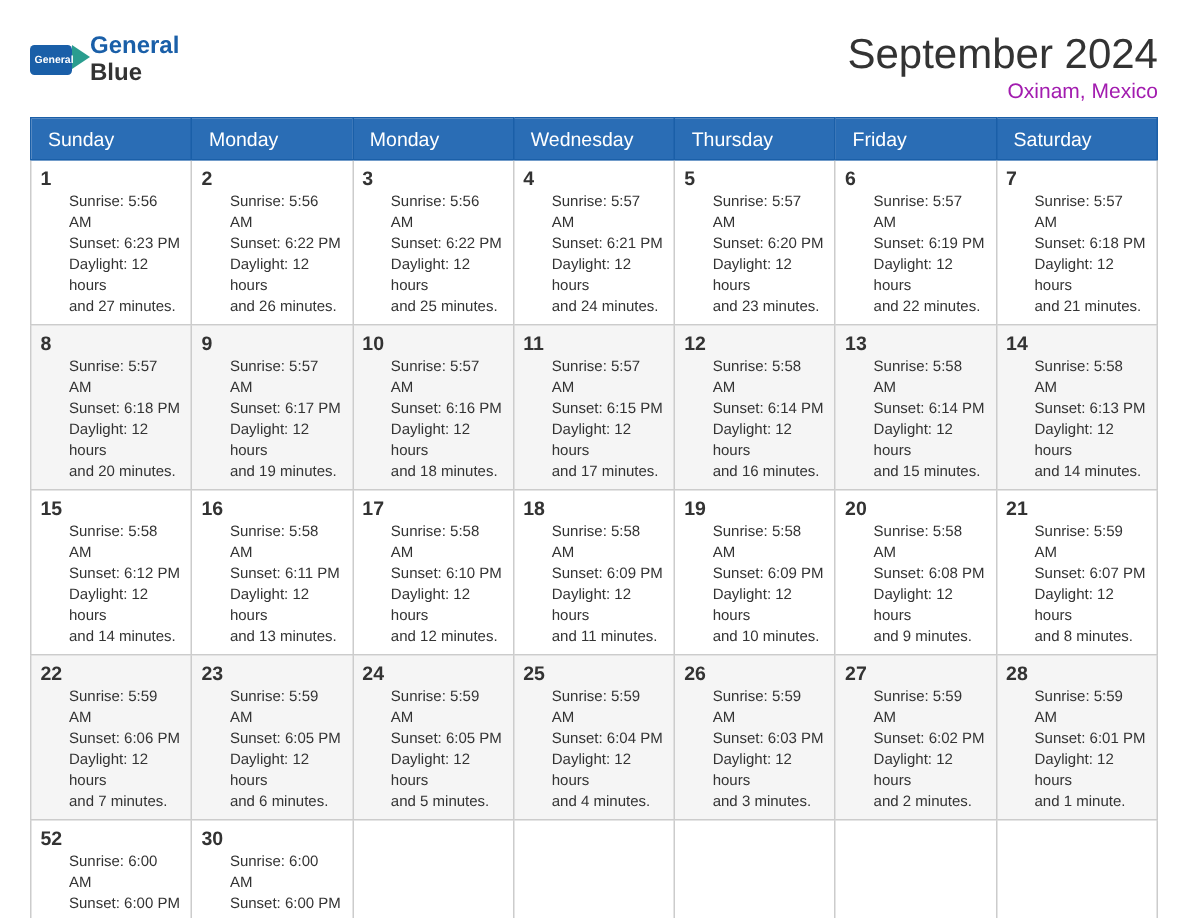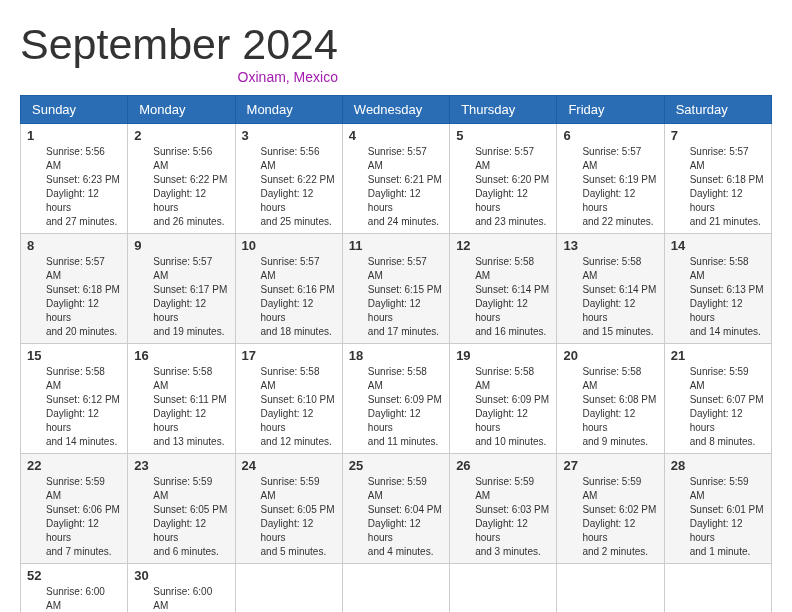--- a/index.html
+++ b/index.html
@@ -17,21 +17,21 @@
       margin-bottom: 10px;
     }
     .logo {
       display: flex;
       align-items: center;
     }
     .title-block {
       text-align: right;
     }
     .month-title {
-      font-size: 43px;
+      font-size: 28px;
       color: #333;
       font-weight: normal;
     }
     .location {
       font-size: 14px;
       color: #a21caf;
     }
     .calendar {
       width: 100%;
       border-collapse: collapse;
@@ -71,20 +71,28 @@
       margin-left: 19px;
     }
     .empty-cell {
       background: #fff !important;
     }
   </style>
 </head>
 <body>
 
 <div class="header">
+  <div class="logo">
+      <svg width="40" height="40" viewBox="0 0 40 40">
+  <rect x="0" y="10" width="28" height="20" rx="3" fill="#1a5fa8"></rect>
+  <polygon points="28,10 40,18 28,26" fill="#2a9d8f"></polygon>
+  <text x="3" y="22" font-size="7" fill="white" font-family="Arial" font-weight="bold">General</text>
+</svg>
+      <div><span style="color:#1a5fa8;font-weight:bold;font-size:16px;">General</span><br><span style="color:#333;font-weight:bold;font-size:16px;">Blue</span></div>
+    </div>
   <div class="title-block">
     <div class="month-title">September 2024</div>
     <div class="location">Oxinam, Mexico</div>
   </div>
 </div>
 
 <table class="calendar">
   <thead>
     <tr>
     <th>Sunday</th>

